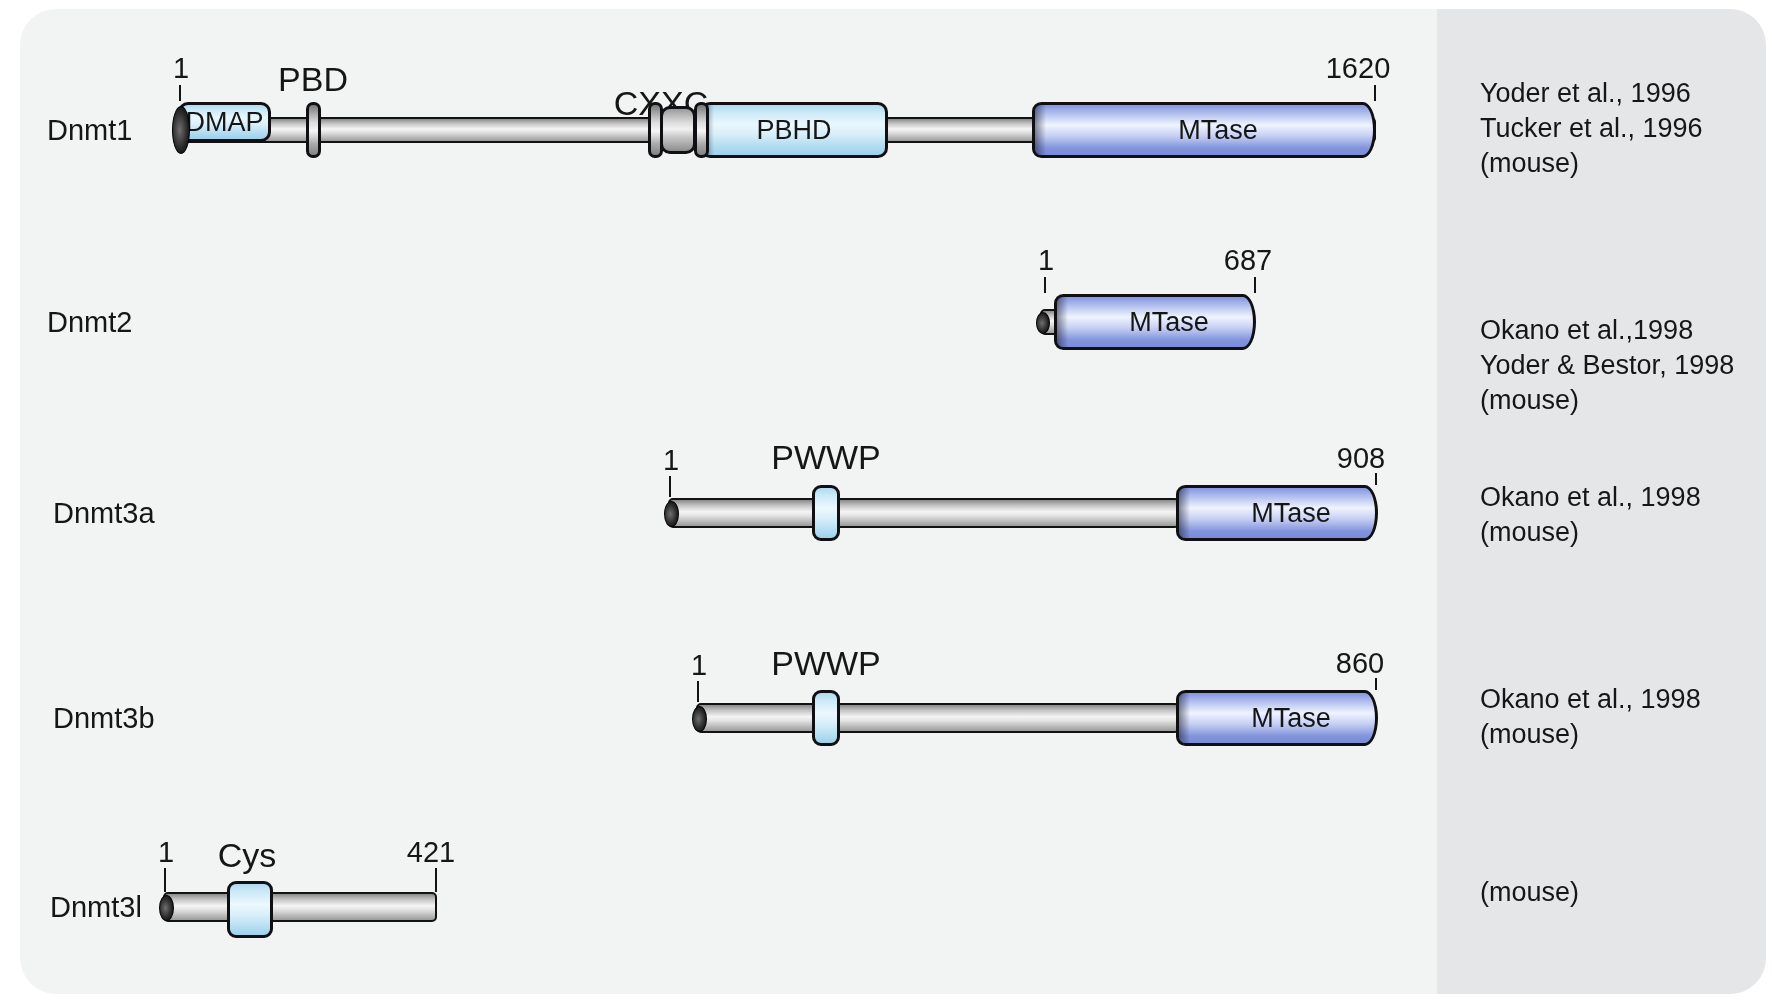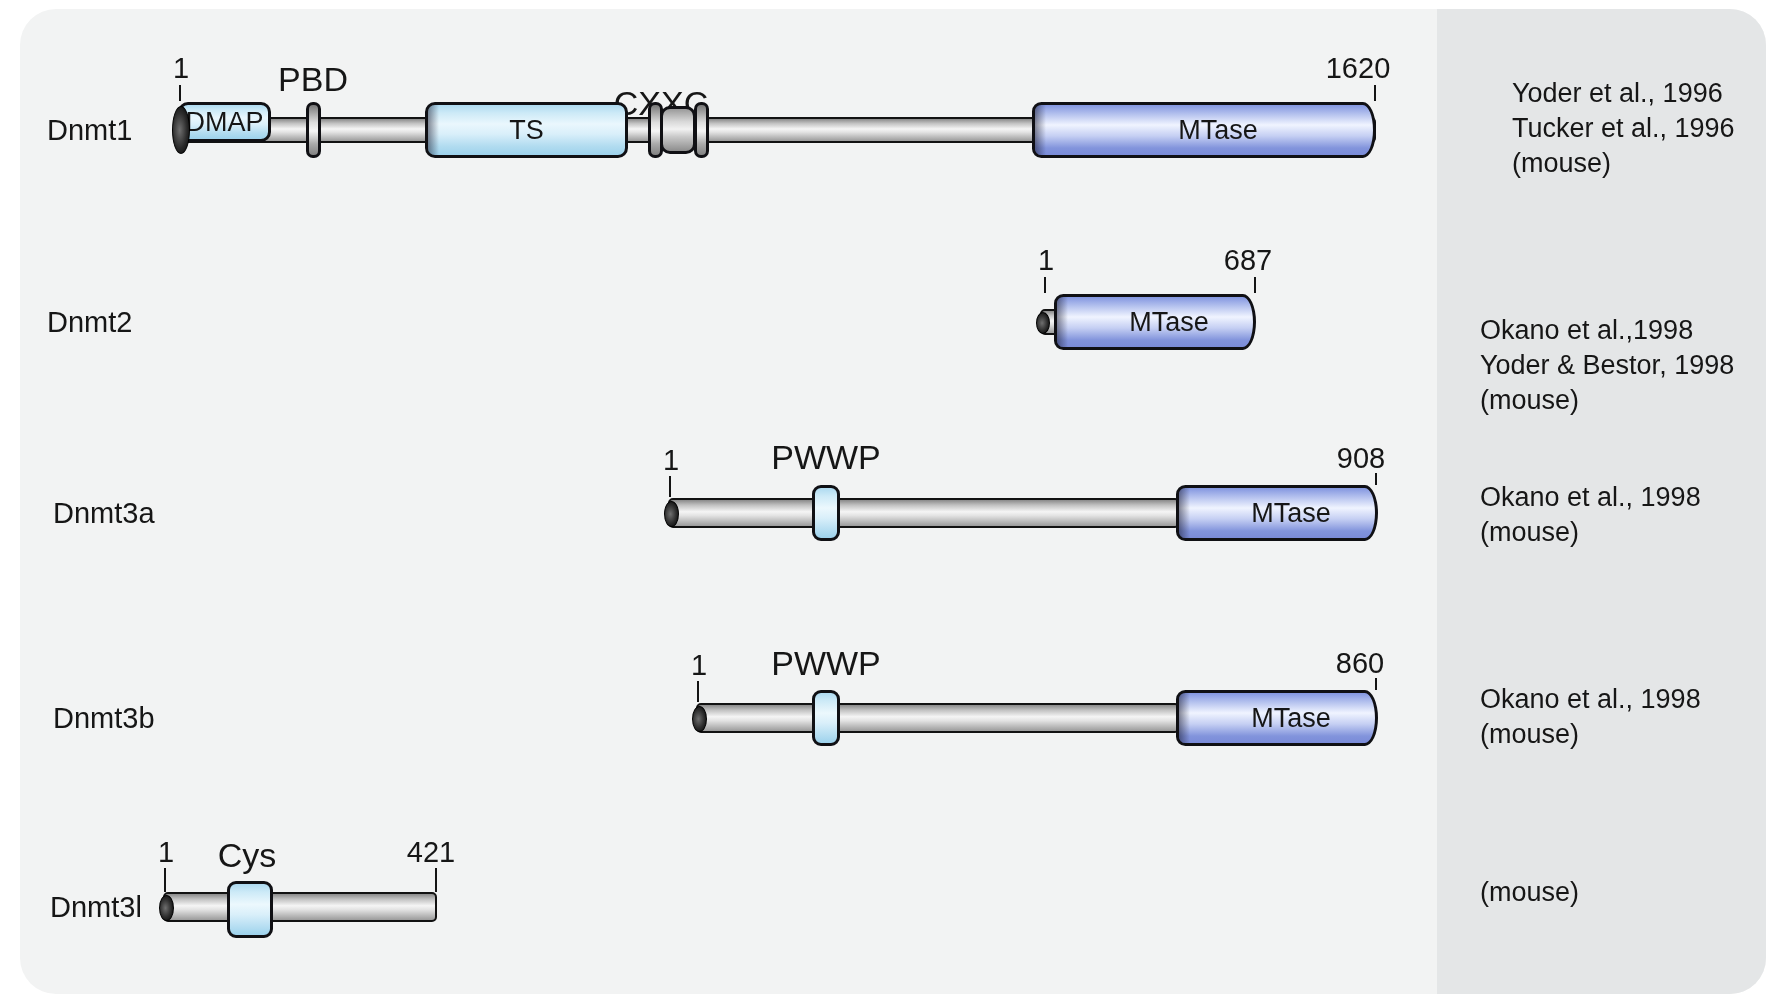--- a/index.html
+++ b/index.html
@@ -50,38 +50,38 @@
     <div class="tick" style="left:179px;top:85px;height:16px;"></div>
 
     <div class="cyl cyl-blue" style="left:178px;top:102px;width:93px;height:40px;">
       <span>DMAP</span>
     </div>
     <div class="cap" style="left:172px;top:106px;width:16px;height:46px;"></div>
 
     <div class="dlabel" style="left:313px;top:64px;">PBD</div>
     <div class="washer" style="left:306px;top:102px;height:56px;"></div>
 
-    <div class="cyl cyl-blue shade" style="left:425px;top:102px;width:203px;height:56px;">
-      <span>TS</span>
-    </div>
 
     <div class="dlabel" style="left:661px;top:64px;margin-top:24px;">CXXC</div>
     <div class="washer" style="left:648px;top:102px;height:56px;"></div>
     <div class="cyl cyl-gray" style="left:660px;top:106px;width:36px;height:48px;"></div>
     <div class="washer" style="left:694px;top:102px;height:56px;"></div>
 
+    <div class="cyl cyl-blue shade" style="left:700px;top:102px;width:188px;height:56px;">
+      <span>PBHD</span>
+    </div>
 
     <div class="cyl cyl-purple shade rend" style="left:1032px;top:102px;width:344px;height:56px;">
       <span>MTase</span>
     </div>
 
     <div class="num" style="left:1358px;top:53px;">1620</div>
     <div class="tick" style="left:1374px;top:85px;height:16px;"></div>
 
-    <div class="cite" style="top:76px;margin-left:32px;">
+    <div class="cite" style="top:76px;">
       <div>Yoder et al., 1996</div>
       <div>Tucker et al., 1996</div>
       <div>(mouse)</div>
     </div>
   </div>
 
   <div class="row">
     <div class="protein-label" style="left:47px;top:307px;">Dnmt2</div>
 
     <div class="backbone" style="left:1040px;top:309px;width:26px;height:26px;"></div>

